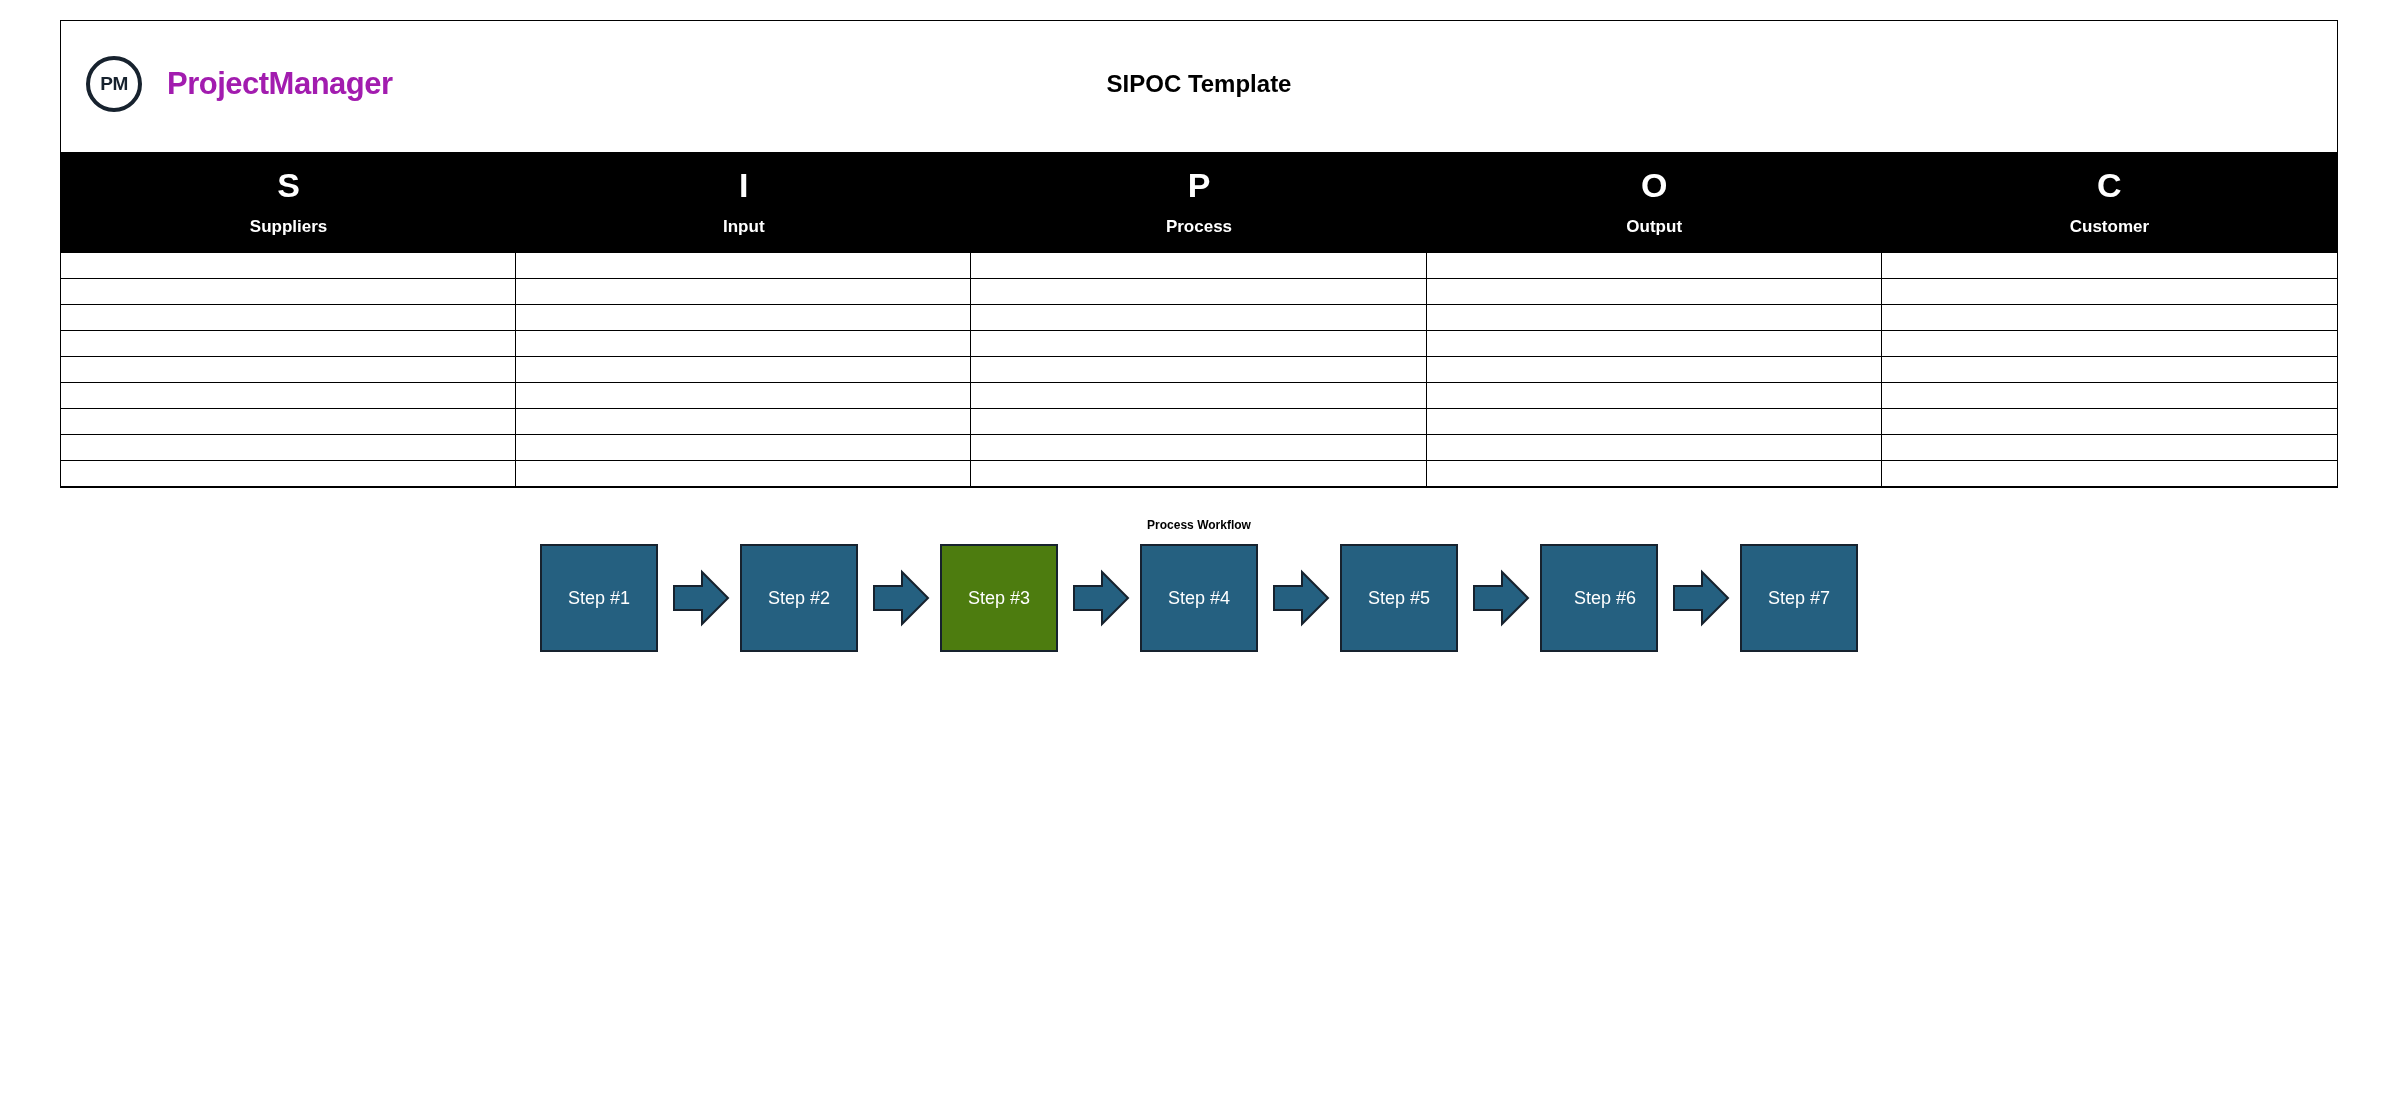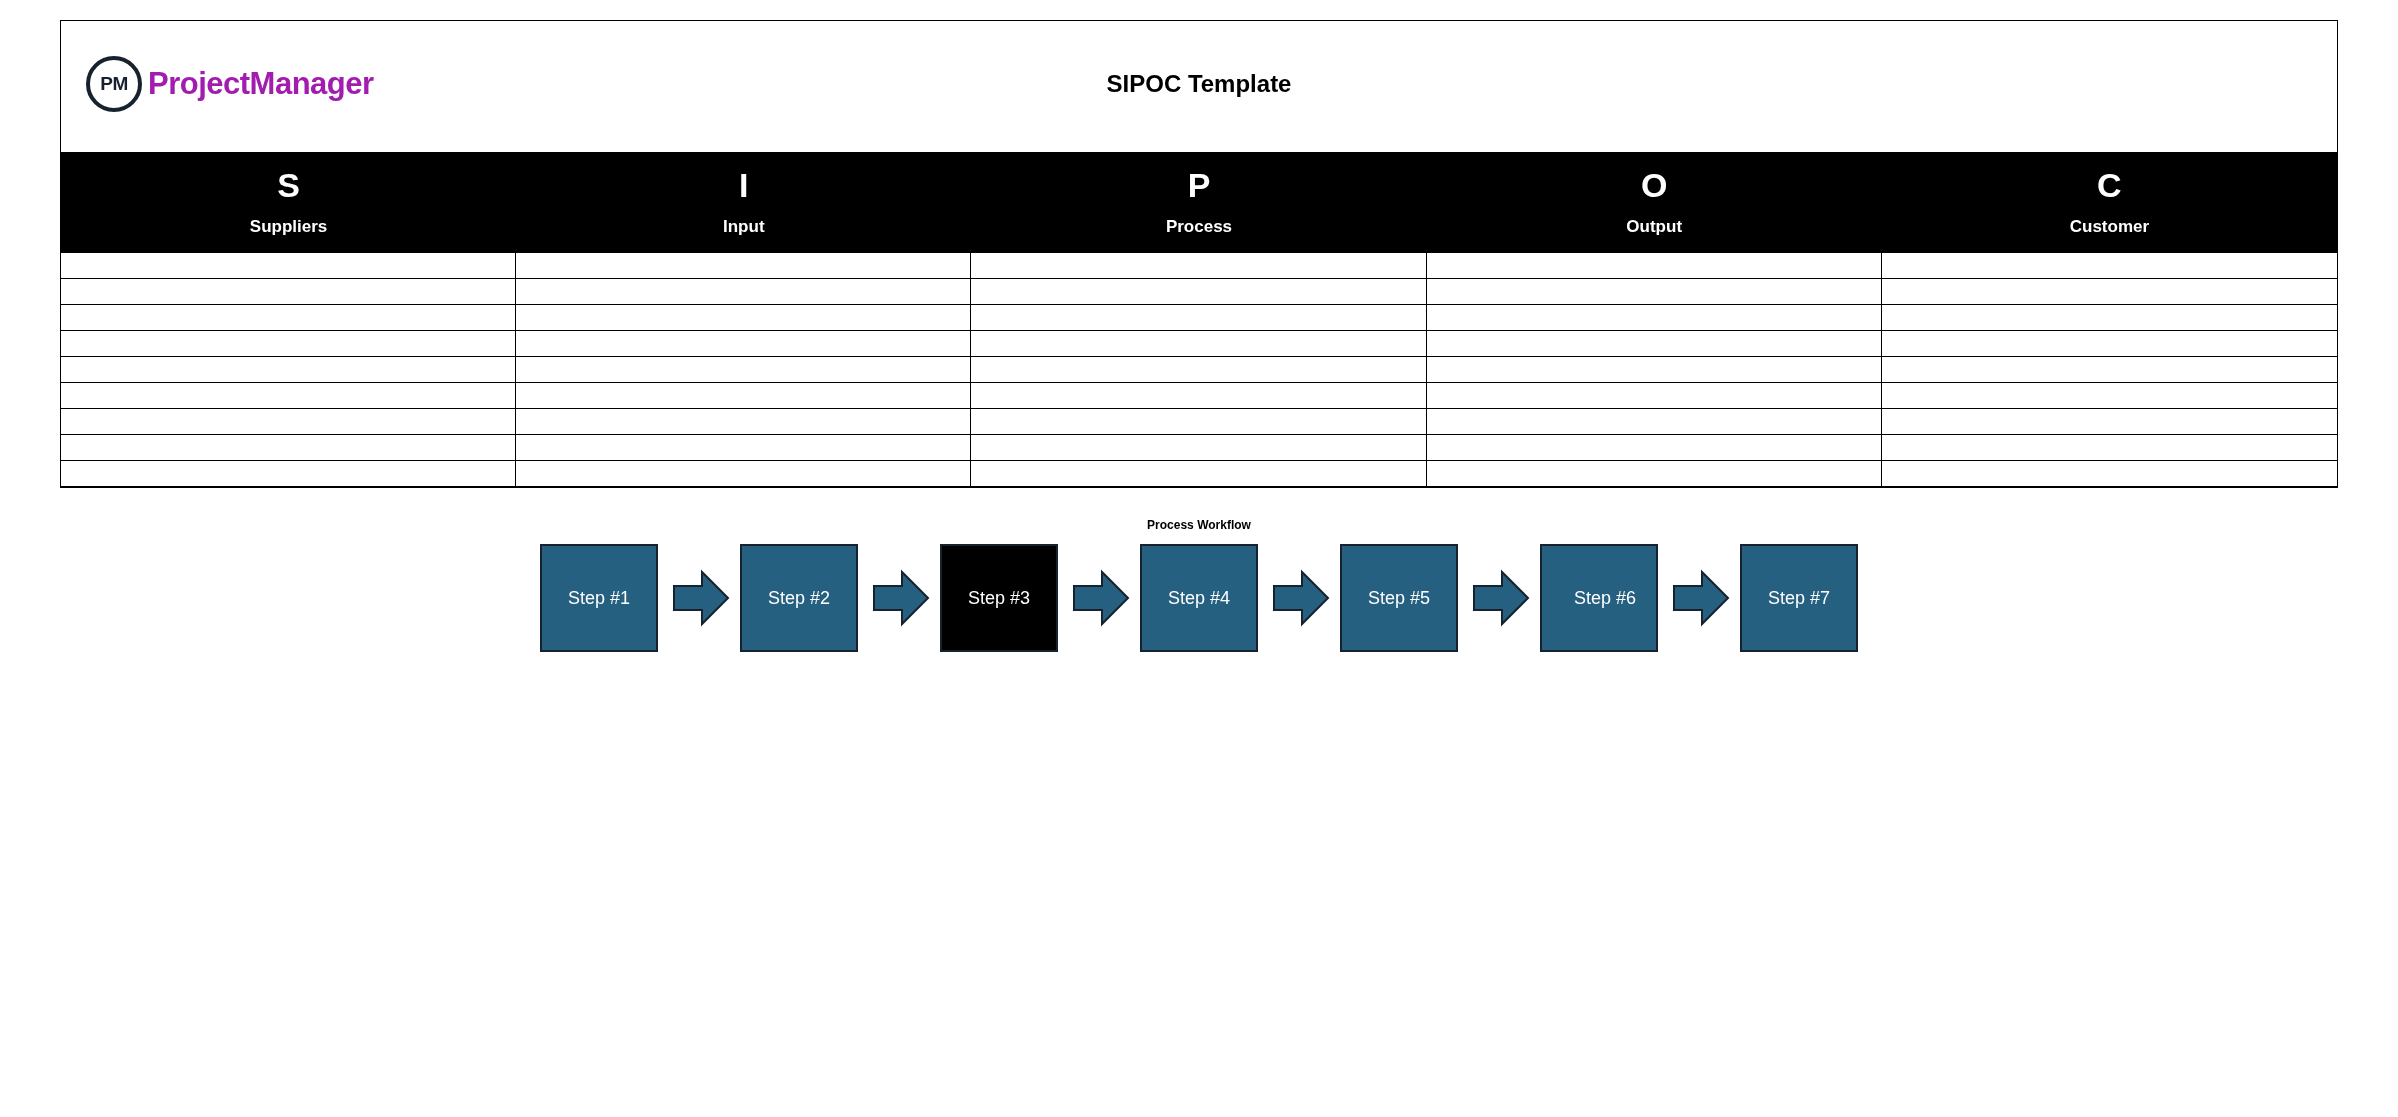--- a/index.html
+++ b/index.html
@@ -18,21 +18,21 @@
     }
     .header {
       display: flex;
       align-items: center;
       padding: 35px 25px 40px 25px;
       position: relative;
     }
     .logo-group {
       display: flex;
       align-items: center;
-      gap: 6px;
+      gap: 25px;
     }
     .logo-circle {
       width: 56px;
       height: 56px;
       border: 4px solid #17222e;
       border-radius: 50%;
       display: flex;
       align-items: center;
       justify-content: center;
       font-weight: 900;
@@ -219,21 +219,21 @@
     </svg>
     <div class="step-wrap">
       <div class="step-box" style="background: rgb(37, 96, 128); border-color: rgb(23, 34, 46);">
         <span>Step #2</span>
       </div>
     </div>
     <svg width="58" height="60" class="arrow-svg">
       <polygon points="2,18 30,18 30,4 56,30 30,56 30,42 2,42" fill="#256080" stroke="#17222e" stroke-width="2"></polygon>
     </svg>
     <div class="step-wrap">
-      <div class="step-box" style="background: #000000; border-color: rgb(23, 34, 46);">
+      <div class="step-box" style="background: #4d7c0f; border-color: rgb(23, 34, 46);">
         <span>Step #3</span>
       </div>
     </div>
     <svg width="58" height="60" class="arrow-svg">
       <polygon points="2,18 30,18 30,4 56,30 30,56 30,42 2,42" fill="#256080" stroke="#17222e" stroke-width="2"></polygon>
     </svg>
     <div class="step-wrap">
       <div class="step-box" style="background: rgb(37, 96, 128); border-color: rgb(23, 34, 46);">
         <span>Step #4</span>
       </div>

